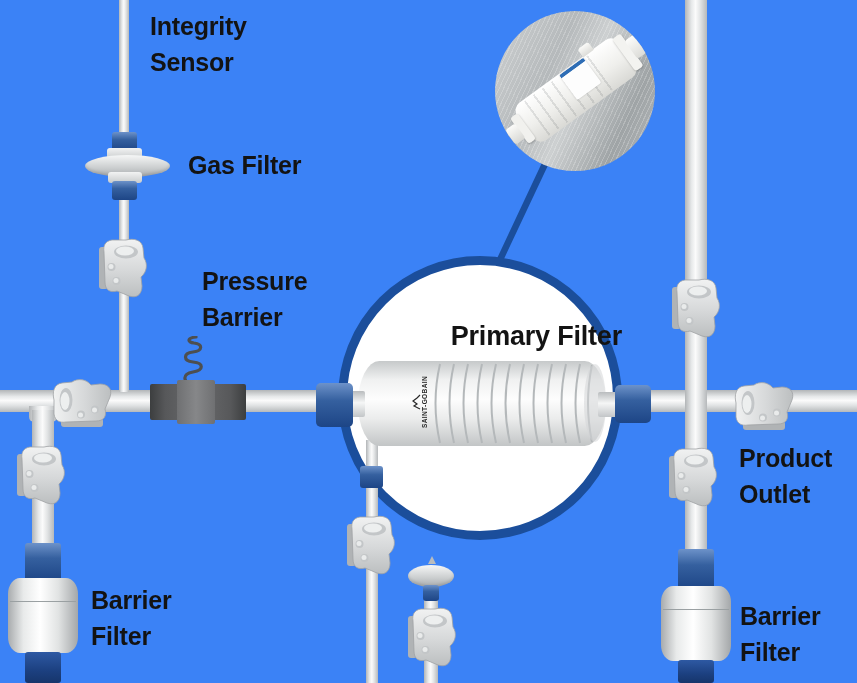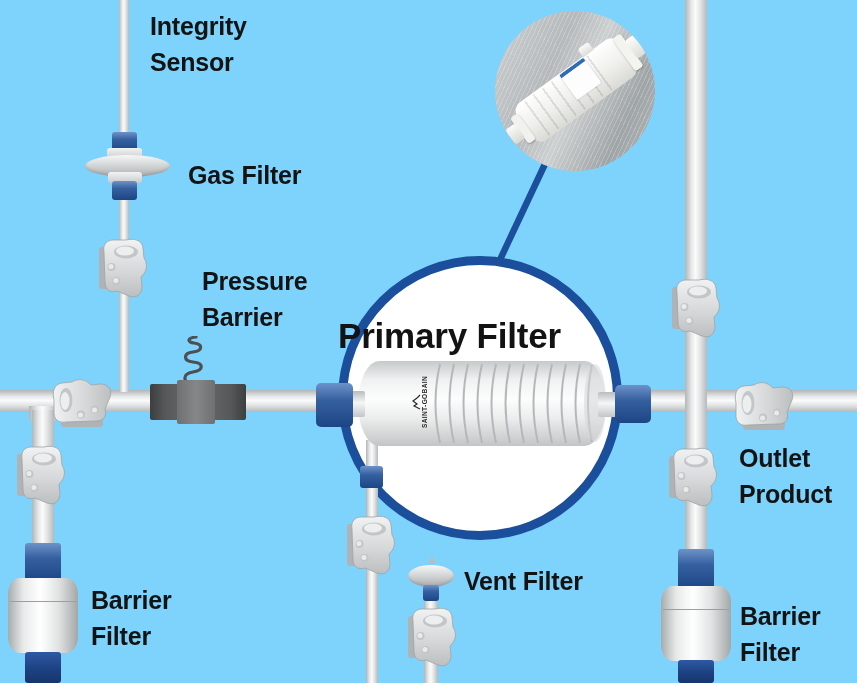--- a/index.html
+++ b/index.html
@@ -1,16 +1,16 @@
 <!DOCTYPE html>
 <html><head>
 <meta charset="utf-8">
 <style>
   html,body{margin:0;padding:0;background:#fff;}
-  .canvas{position:relative;width:857px;height:683px;background:#7dd3fc;overflow:hidden;
+  .canvas{position:relative;width:857px;height:683px;background:#3b82f6;overflow:hidden;
           font-family:"Liberation Sans",sans-serif;}
   .abs{position:absolute;}
   
   .tube-h{position:absolute;background:linear-gradient(180deg,#b2b5b7 0%,#e7e9ea 30%,#fbfbfb 48%,#e1e3e4 70%,#b6b9bb 100%);}
   .tube-v{position:absolute;background:linear-gradient(90deg,#b2b5b7 0%,#e7e9ea 30%,#fbfbfb 48%,#e1e3e4 70%,#b6b9bb 100%);}
   
   .blue{position:absolute;background:linear-gradient(180deg,#6d92c9 0%,#35609f 40%,#1d4586 100%);border-radius:3px;}
   .blue-dk{position:absolute;background:linear-gradient(180deg,#2e59a3 0%,#1c4080 60%,#16356b 100%);border-radius:3px;}
   
   .ring{position:absolute;left:338px;top:256px;width:284px;height:284px;border:9px solid #1b4e9b;
@@ -177,31 +177,30 @@
       <use href="#clamp-shape"></use>
     </svg>
   <svg class="clampsvg" style="left:668px;top:446px" width="56" height="62">
       <use href="#clamp-shape"></use>
     </svg>
 
   <div class="label" style="left:150px;top:8px">
     <span class="ln">Integrity</span>
     <span class="ln">Sensor</span>
   </div>
-  <div class="label" style="left:188px;top:157px">Gas Filter</div>
+  <div class="label" style="left:188px;top:147px">Gas Filter</div>
   <div class="label" style="left:202px;top:263px">
     <span class="ln">Pressure</span>
     <span class="ln">Barrier</span>
   </div>
-  <div class="label" style="left:338px;top:318px;width:284px;text-align:left;font-size:35px">Primary Filter</div>
+  <div class="label" style="left:338px;top:318px;width:284px;text-align:right;font-size:27px">Primary Filter</div>
   <div class="label" style="left:739px;top:440px">
+    <span class="ln">Product</span>
     <span class="ln">Outlet</span>
-    <span class="ln">Product</span>
-  </div>
-  <div class="label" style="left:464px;top:563px">Vent Filter</div>
+  </div>
   <div class="label" style="left:91px;top:582px">
     <span class="ln">Barrier</span>
     <span class="ln">Filter</span>
   </div>
   <div class="label" style="left:740px;top:598px">
     <span class="ln">Barrier</span>
     <span class="ln">Filter</span>
   </div>
 
 </div>

